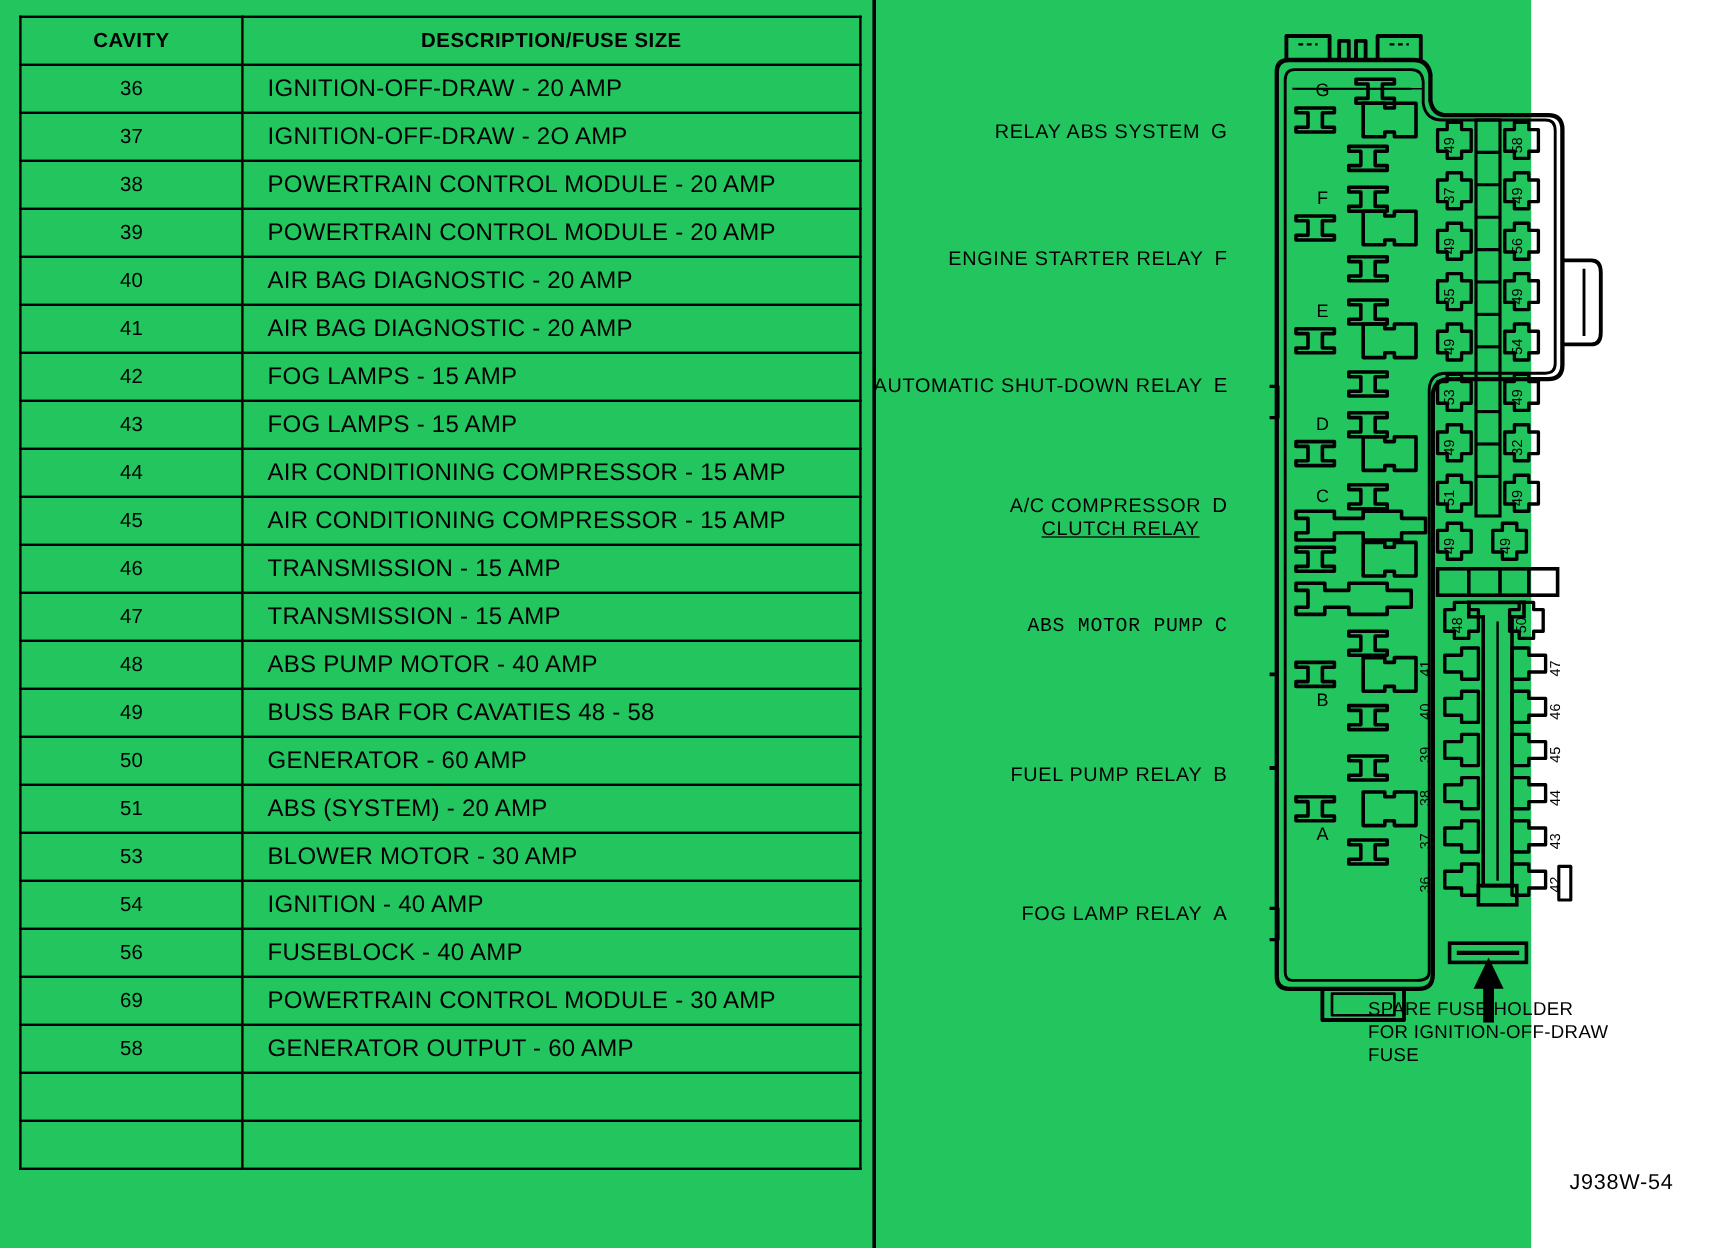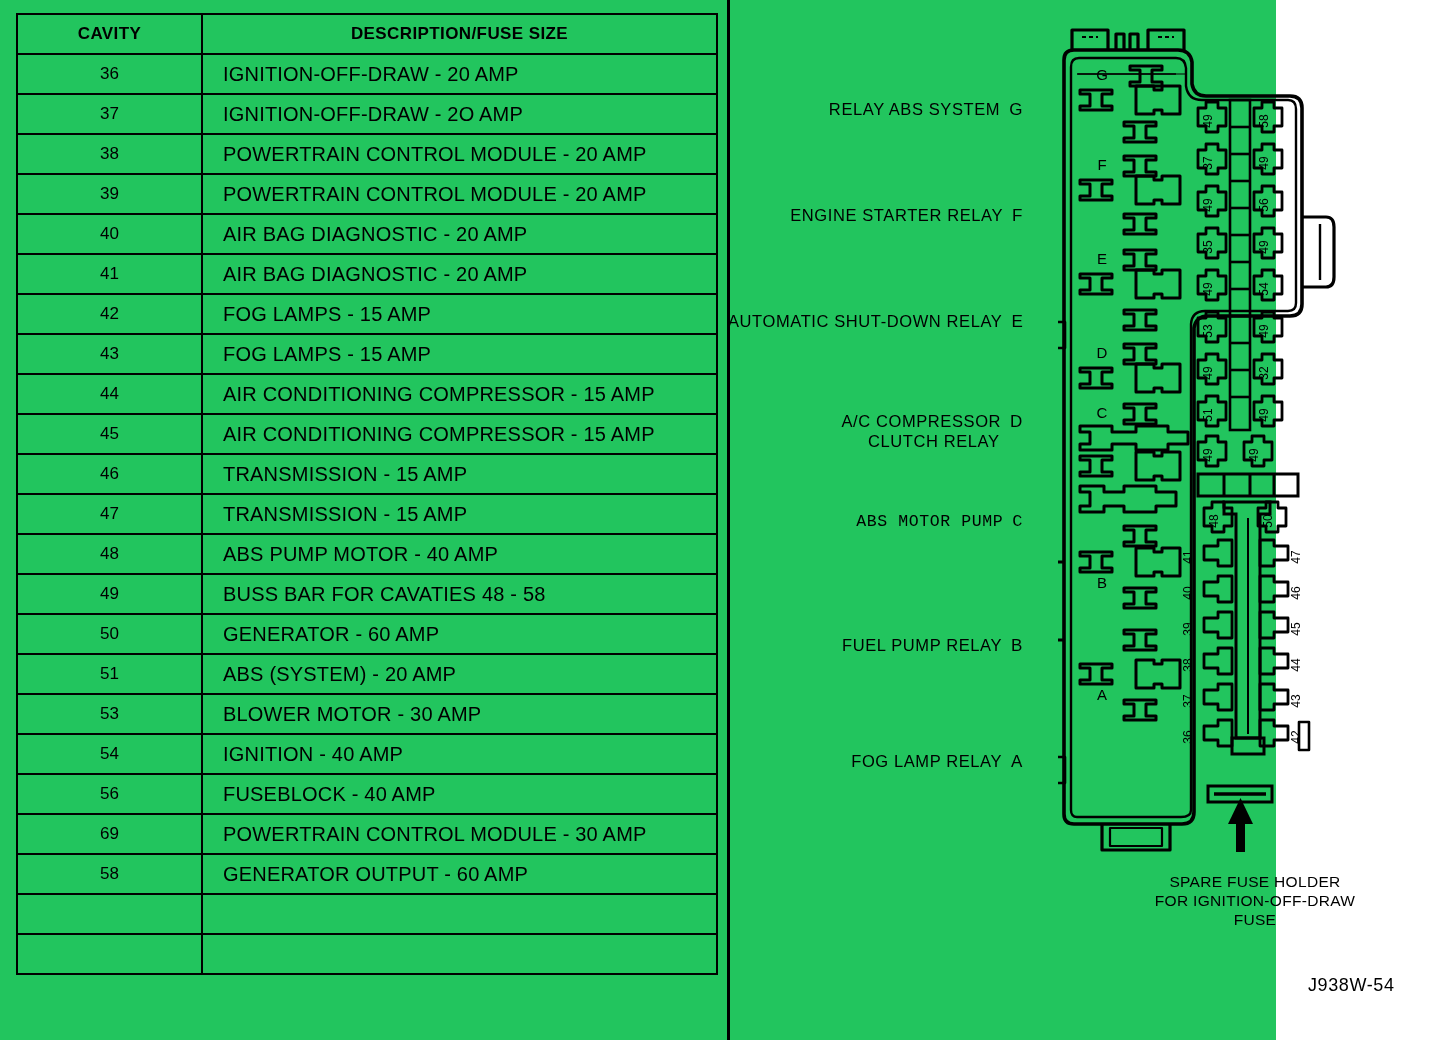--- a/index.html
+++ b/index.html
@@ -96,23 +96,22 @@
     margin-left: 9px;
     font-size: 17px;
   }
   .relay-label .l2 {
     display: block;
     text-align: left;
   }
   #caption {
     position: absolute;
     left: 412px;
-    top: 872px;
+    top: 832px;
     width: 230px;
-    text-align: center;
     font-size: 15.5px;
     line-height: 19px;
     letter-spacing: 0.3px;
   }
   #figure-code {
     position: absolute;
     left: 580px;
     top: 975px;
     font-size: 18px;
     letter-spacing: 0.6px;
@@ -256,21 +255,21 @@
     <div class="relay-label" style="left:30px; top:206px; width:265px;">
       <span>ENGINE STARTER RELAY</span><span class="code">F</span>
     </div>
 
     <div class="relay-label" style="left:0px; top:312px; width:295px;">
       <span>AUTOMATIC SHUT-DOWN RELAY</span><span class="code">E</span>
     </div>
 
     <div class="relay-label" style="left:30px; top:412px; width:265px;">
       <span>A/C COMPRESSOR</span><span class="code">D</span>
-      <span class="l2" style="padding-left:110px;">CLUTCH RELAY</span>
+      <span class="l2" style="padding-left:110px;text-decoration:underline;">CLUTCH RELAY</span>
     </div>
 
     <div class="relay-label" style="left:30px; top:512px; width:265px;font-family:Liberation Mono, monospace;">
       <span>ABS MOTOR PUMP</span><span class="code">C</span>
     </div>
 
     <div class="relay-label" style="left:30px; top:636px; width:265px;">
       <span>FUEL PUMP RELAY</span><span class="code">B</span>
     </div>
 

